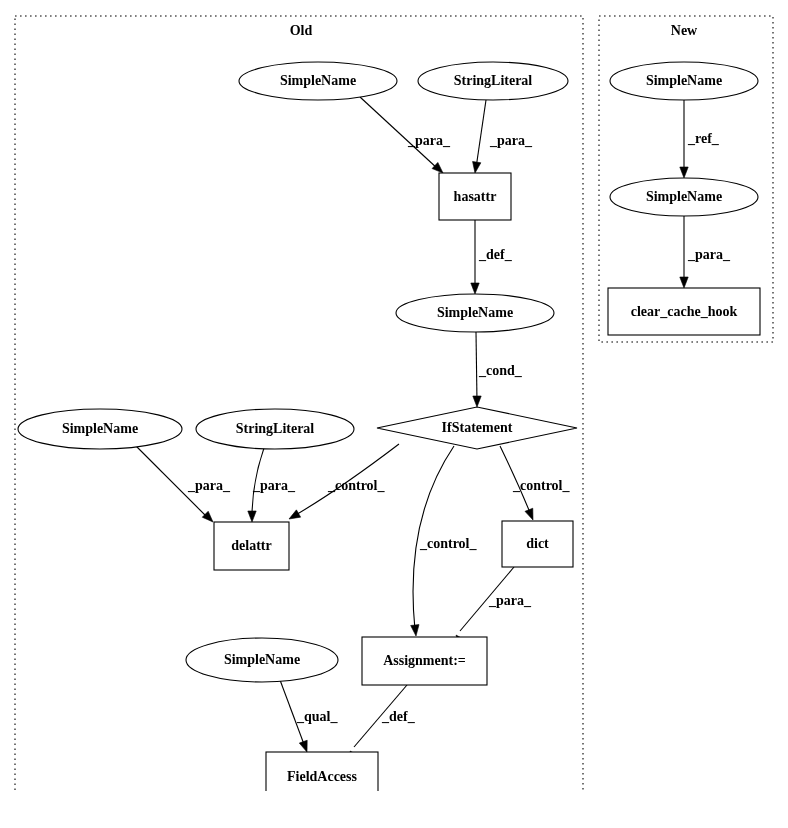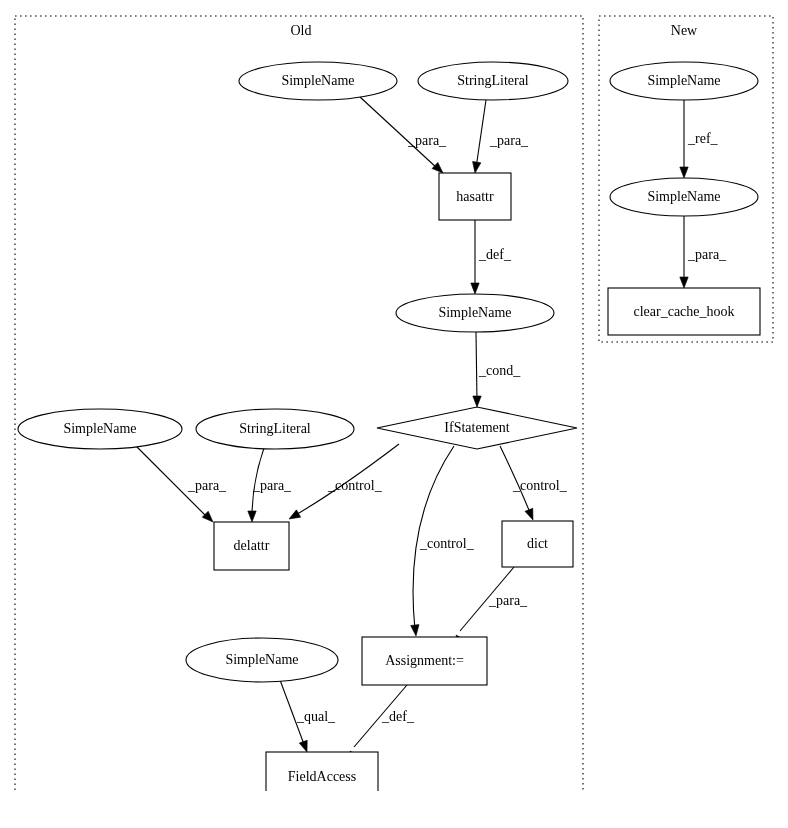--- a/index.html
+++ b/index.html
@@ -7,20 +7,21 @@
     padding: 0;
     background: #ffffff;
   }
   #canvas {
     position: relative;
     width: 788px;
     height: 791px;
     background: #ffffff;
     font-family: "Liberation Serif", "DejaVu Serif", serif;
     overflow: hidden;
+    font-weight: bold;
   }
   svg#graph {
     display: block;
     width: 788px;
     height: 828px;
   }
   .node-shape {
     fill: #ffffff;
     stroke: #000000;
     stroke-width: 1.1;

